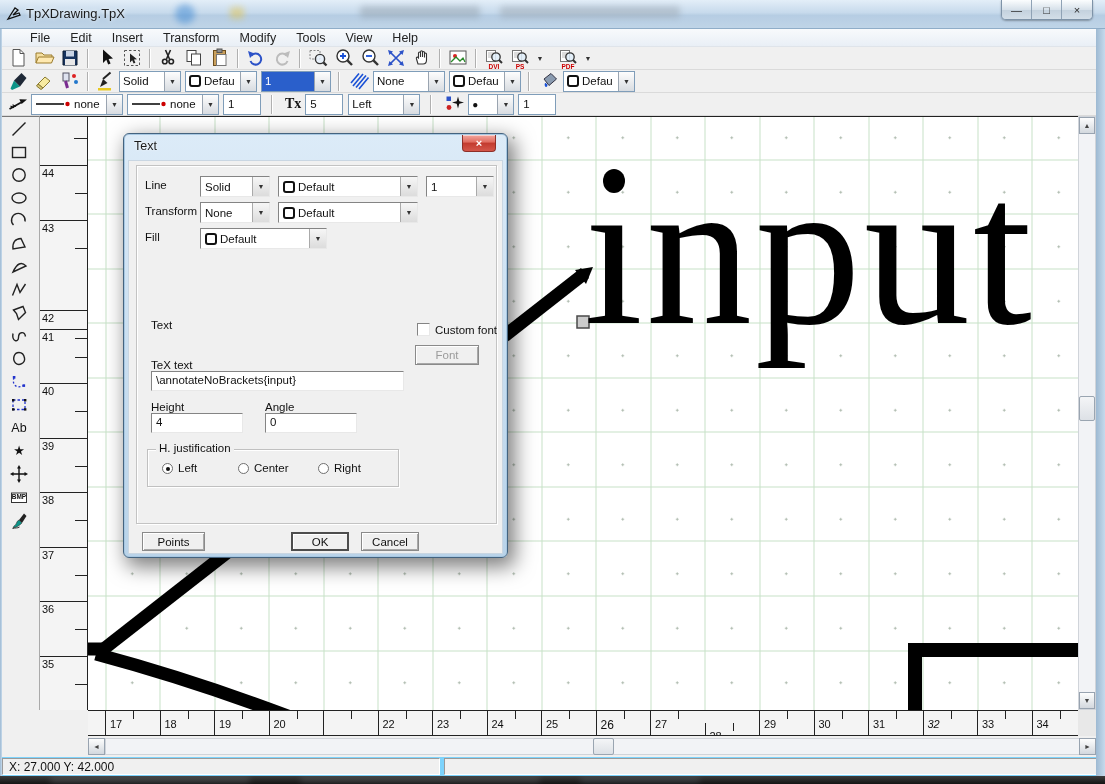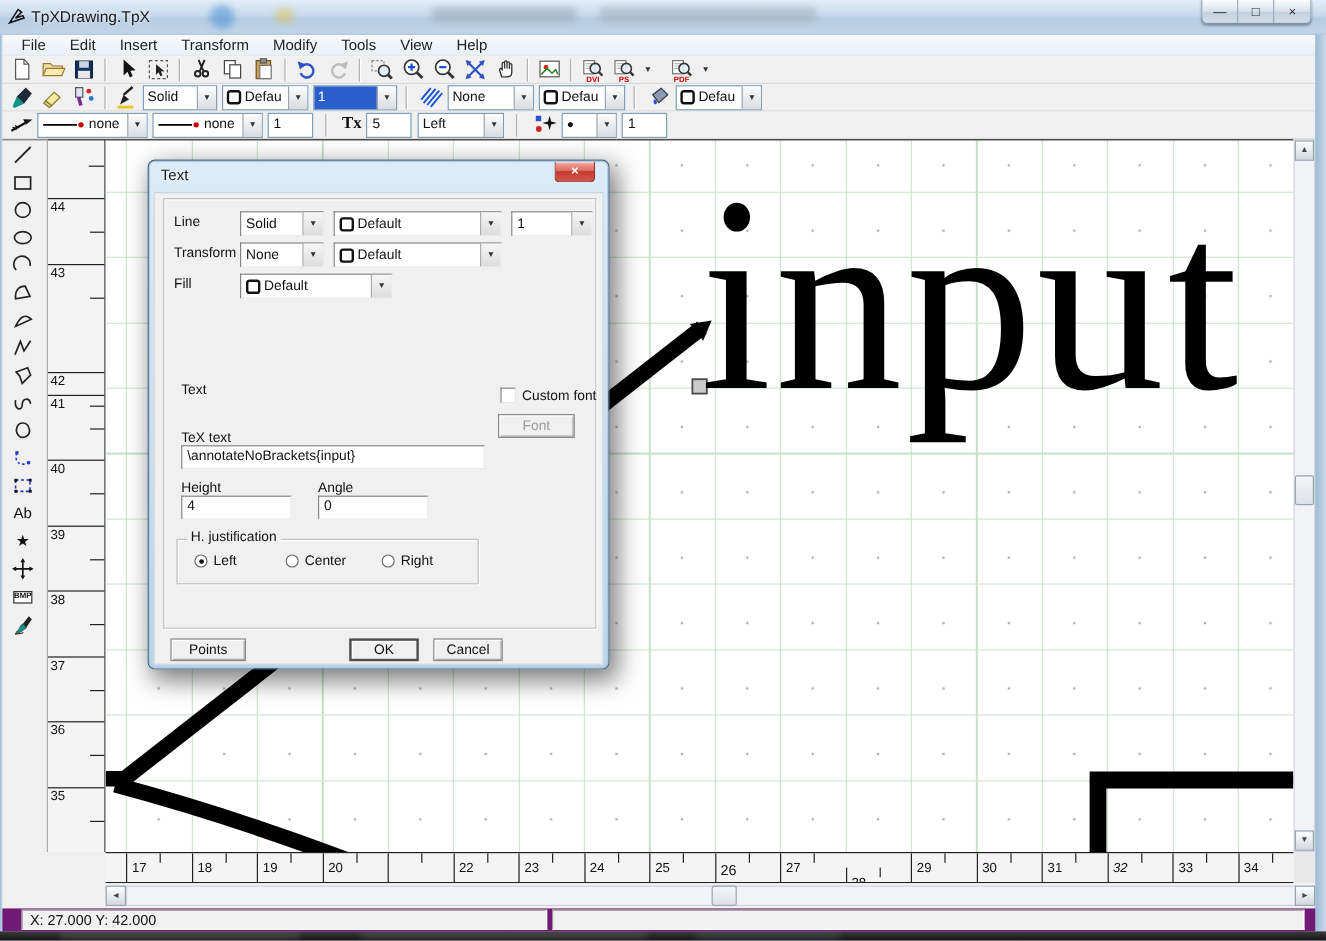--- a/index.html
+++ b/index.html
@@ -7,21 +7,21 @@
   body{font-family:"Liberation Sans",sans-serif;background:#fff;position:relative;font-size:12px;color:#111}
   .abs{position:absolute}
   
   #titlebar{left:0;top:0;width:1105px;height:29px;background:linear-gradient(#e3eef8,#c7daec 45%,#b6cde3 55%,#bfd4e7);border-bottom:1px solid #8fadc8;overflow:hidden}
   .ghost{position:absolute;filter:blur(3px);opacity:.45;border-radius:3px}
   #title-text{position:absolute;left:26px;top:6px;font-size:13px;color:#1a1a1a;text-shadow:0 0 4px #fff}
   .wingroup{position:absolute;right:12px;top:0;display:flex;border:1px solid #7e93a8;border-top:none;border-radius:0 0 5px 5px;overflow:hidden;box-shadow:0 1px 2px rgba(0,0,0,.3)}
   .winbtn{width:30px;height:19px;display:flex;align-items:center;justify-content:center;background:linear-gradient(#fbfdfe,#d7e1ea 50%,#c3d1dd 52%,#d3dee8);border-right:1px solid #8fa2b5;font-size:11px;color:#2b2b2b}
   .winbtn:last-child{border-right:none}
   
-  #menubar{left:0;top:29px;width:1105px;height:18px;background:linear-gradient(#f8fafc,#e9eff6);display:flex;align-items:center;padding-left:8px;border-bottom:1px solid #dfe4ea}
+  #menubar{left:0;top:29px;width:1105px;height:18px;background:linear-gradient(#f8fafc,#e9eff6);display:flex;align-items:center;padding-left:20px;border-bottom:1px solid #dfe4ea}
   .menu-item{padding:1px 10px;font-size:12.5px;color:#222}
   
   .trow{left:0;width:1105px;height:23px;background:#f0f0f0;border-bottom:1px solid #dadada;display:flex;align-items:center;padding-left:5px}
   #tb1{top:47px}#tb2{top:70px}#tb3{top:93px}
   .tb{width:26px;height:21px;display:flex;align-items:center;justify-content:center;position:relative;flex:none}
   .tb svg{display:block}
   .sep{width:2px;height:19px;border-left:1px solid #b0b0b0;border-right:1px solid #fff;margin:0 4px;flex:none}
   .mini{position:absolute;bottom:-2px;left:0;right:0;text-align:center;font-size:6.5px;font-weight:bold;color:#c00;line-height:1}
   .combo{display:flex;align-items:stretch;height:21px;background:#fff;border:1px solid #7f9db9;flex:none}
   .combo .ct{flex:1;display:flex;align-items:center;font-size:11.5px;padding:0 3px;white-space:nowrap;overflow:hidden}
@@ -46,21 +46,21 @@
   
   #vscroll{left:1078px;top:116px;width:18px;height:594px;background:#f2f3f6;border:1px solid #d0d4da}
   .sbtn{background:linear-gradient(#fdfdfd,#d3d8de);border:1px solid #98a3b0;display:flex;align-items:center;justify-content:center;font-size:7px;color:#444}
   .sthumb{background:linear-gradient(#f4f5f7,#dde1e6);border:1px solid #9aa5b1;border-radius:2px}
   #hscrollrow{left:0;top:736px;width:1096px;height:21px;background:#f0f0f0}
   
   #hruler{left:88px;top:710px;width:990px;height:26px;background:#f4f4f4;border-top:1px solid #222;border-bottom:1px solid #222;overflow:hidden}
   #blcorner{left:0;top:710px;width:88px;height:26px;background:#f0f0f0}
   #brcorner{left:1078px;top:710px;width:18px;height:26px;background:#e8e8e8}
   
-  #statusbar{left:0;top:757px;width:1105px;height:19px;background:#701a75;display:flex;align-items:stretch;padding:1px 18px}
+  #statusbar{left:0;top:757px;width:1105px;height:19px;background:#7dd3fc;display:flex;align-items:stretch;padding:1px 2px}
   .spanel{border:1px solid;border-color:#9a9a9a #fff #fff #9a9a9a;background:#f0f0f0;font-size:12px;padding:1px 6px;white-space:nowrap;overflow:hidden}
   #taskstrip{left:0;top:776px;width:1105px;height:8px;background:linear-gradient(#3c3c3c,#141414);overflow:hidden}
   .borderstrip{background:linear-gradient(90deg,#9db9d2,#c6daec);}
   
   #dialog{left:123px;top:133px;width:385px;height:425px;z-index:50;border:1px solid #44637f;border-radius:6px;
     background:linear-gradient(#dcebf8,#b9d3e9);box-shadow:0 0 0 1px #a8c8e2 inset,5px 7px 20px 2px rgba(0,0,0,.5)}
   #dlg-title{position:absolute;left:10px;top:5px;font-size:12.5px;color:#1a1a1a;text-shadow:0 0 3px #fff}
   #dlg-close{position:absolute;left:338px;top:1px;width:34px;height:17px;background:linear-gradient(#f3a79f,#e06b5f 45%,#c23a2e 50%,#d4564a);border:1px solid #8e2f28;border-top:none;border-radius:0 0 4px 4px;color:#fff;font-size:11px;font-weight:bold;display:flex;align-items:center;justify-content:center;box-shadow:inset 0 1px 0 rgba(255,255,255,.5)}
   #dclient{position:absolute;left:4px;top:26px;width:375px;height:394px;background:#f0f0f0;border:1px solid #c9d6e2}
   .dpanel{position:absolute;left:7px;top:4px;width:361px;height:359px;border:1px solid #c3c3c3;box-shadow:1px 1px 0 #fff inset,1px 1px 0 #fff}

